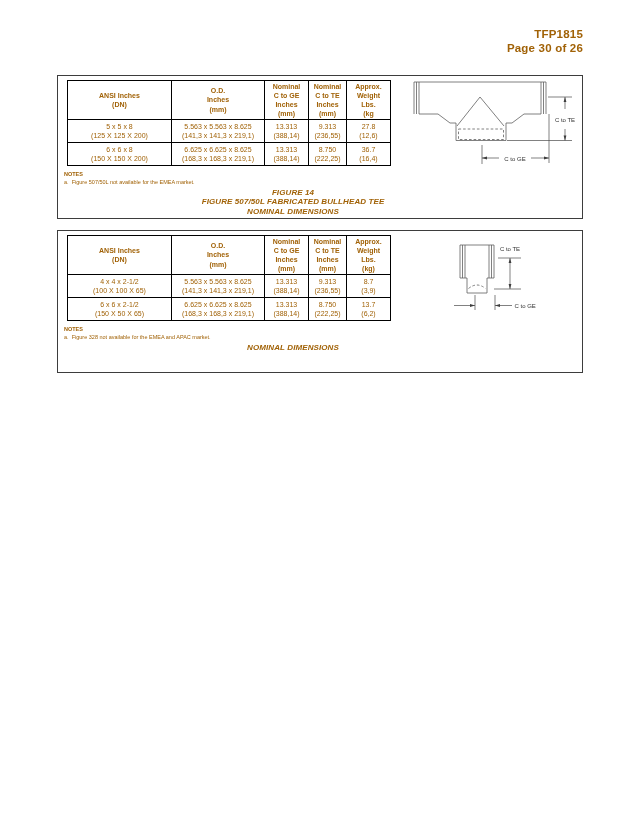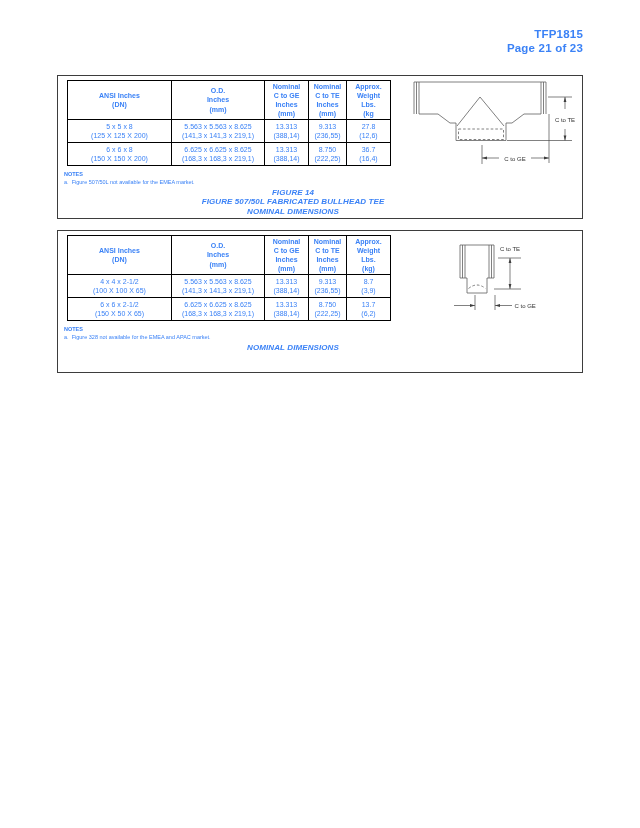--- a/index.html
+++ b/index.html
@@ -1,18 +1,18 @@
 <!DOCTYPE html>
 <html><head>
 <meta charset="utf-8">
 <style>
   html,body { margin:0; padding:0; background:#fff; }
   .page {
     position:relative; width:640px; height:828px; background:#ffffff;
-    font-family:"Liberation Sans", sans-serif; color:#3b82f6; overflow:hidden;
+    font-family:"Liberation Sans", sans-serif; color:#a16207; overflow:hidden;
   }
   .doc-header {
     position:absolute; top:27px; right:57px; text-align:right;
     font-weight:bold; font-size:11.5px; line-height:1.25; letter-spacing:0.2px;
   }
   .figure-box {
     position:absolute; left:57px; width:526px; background:#fff;
     border:1.5px solid #3d3d3d; box-sizing:border-box; overflow:hidden;
   }
   #box-fig14 { top:75px; height:144px; }
@@ -51,21 +51,21 @@
     font-style:normal; font-weight:normal;
   }
 </style>
 </head>
 <body>
 
 <div class="page">
 
   <header class="doc-header">
     <div>TFP1815</div>
-    <div>Page 21 of 23</div>
+    <div>Page 30 of 26</div>
   </header>
 
   <section class="figure-box" id="box-fig14">
 
     <table class="dim-table">
       <colgroup>
         <col class="col-ansi">
           <col class="col-od">
           <col class="col-ge">
           <col class="col-te">

